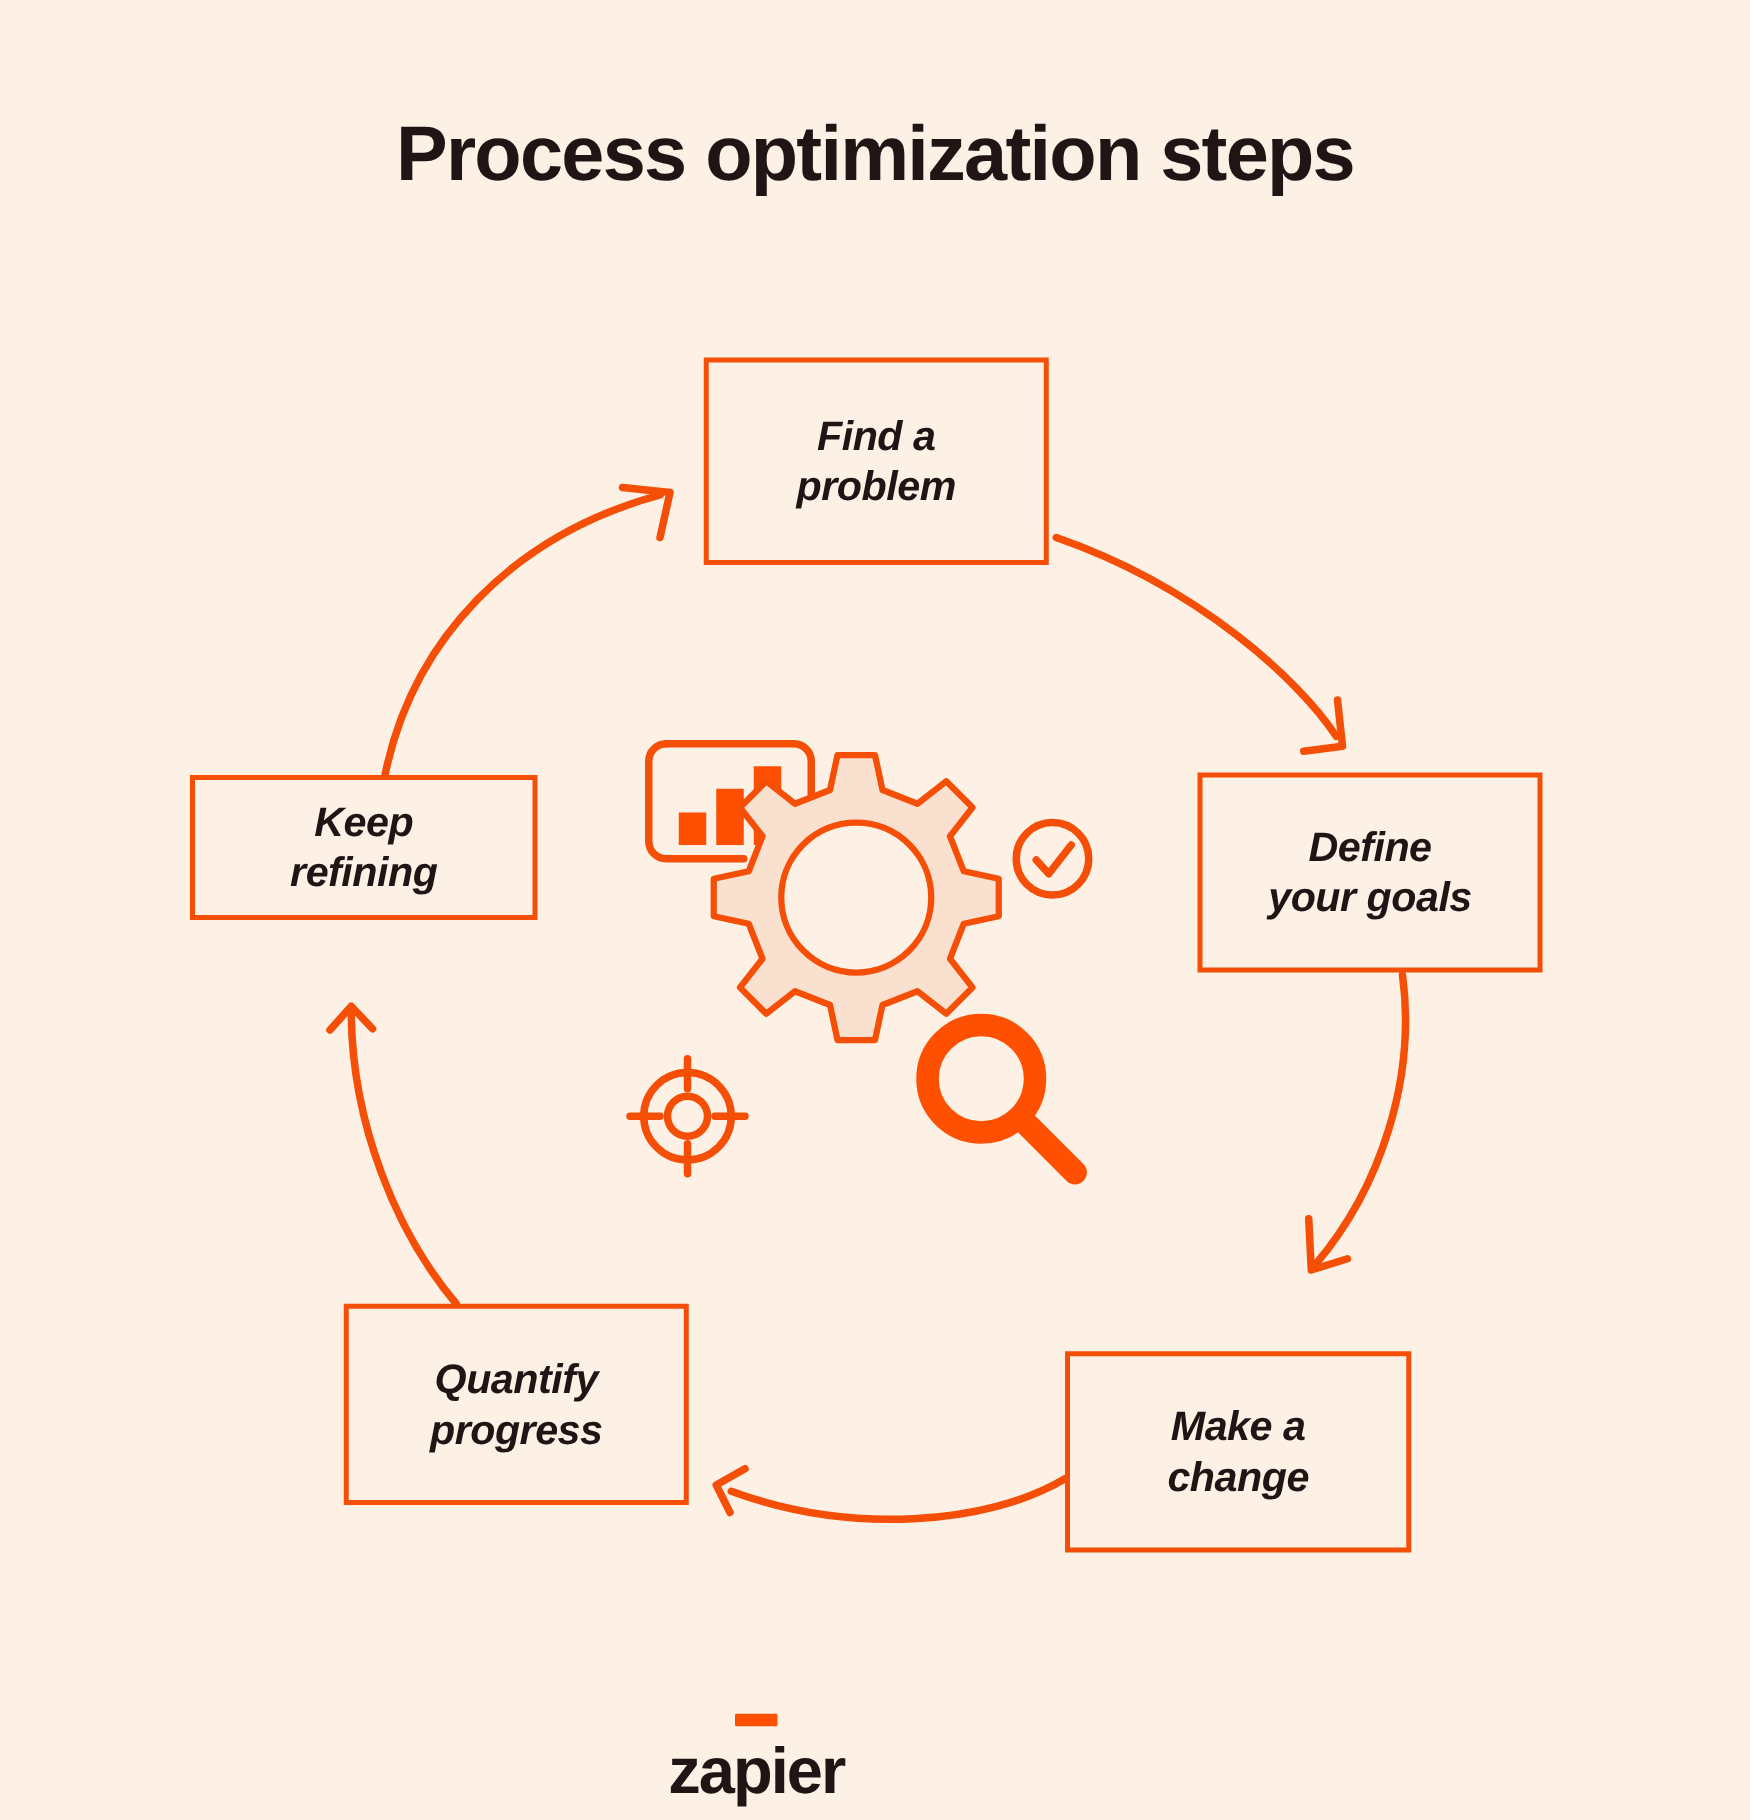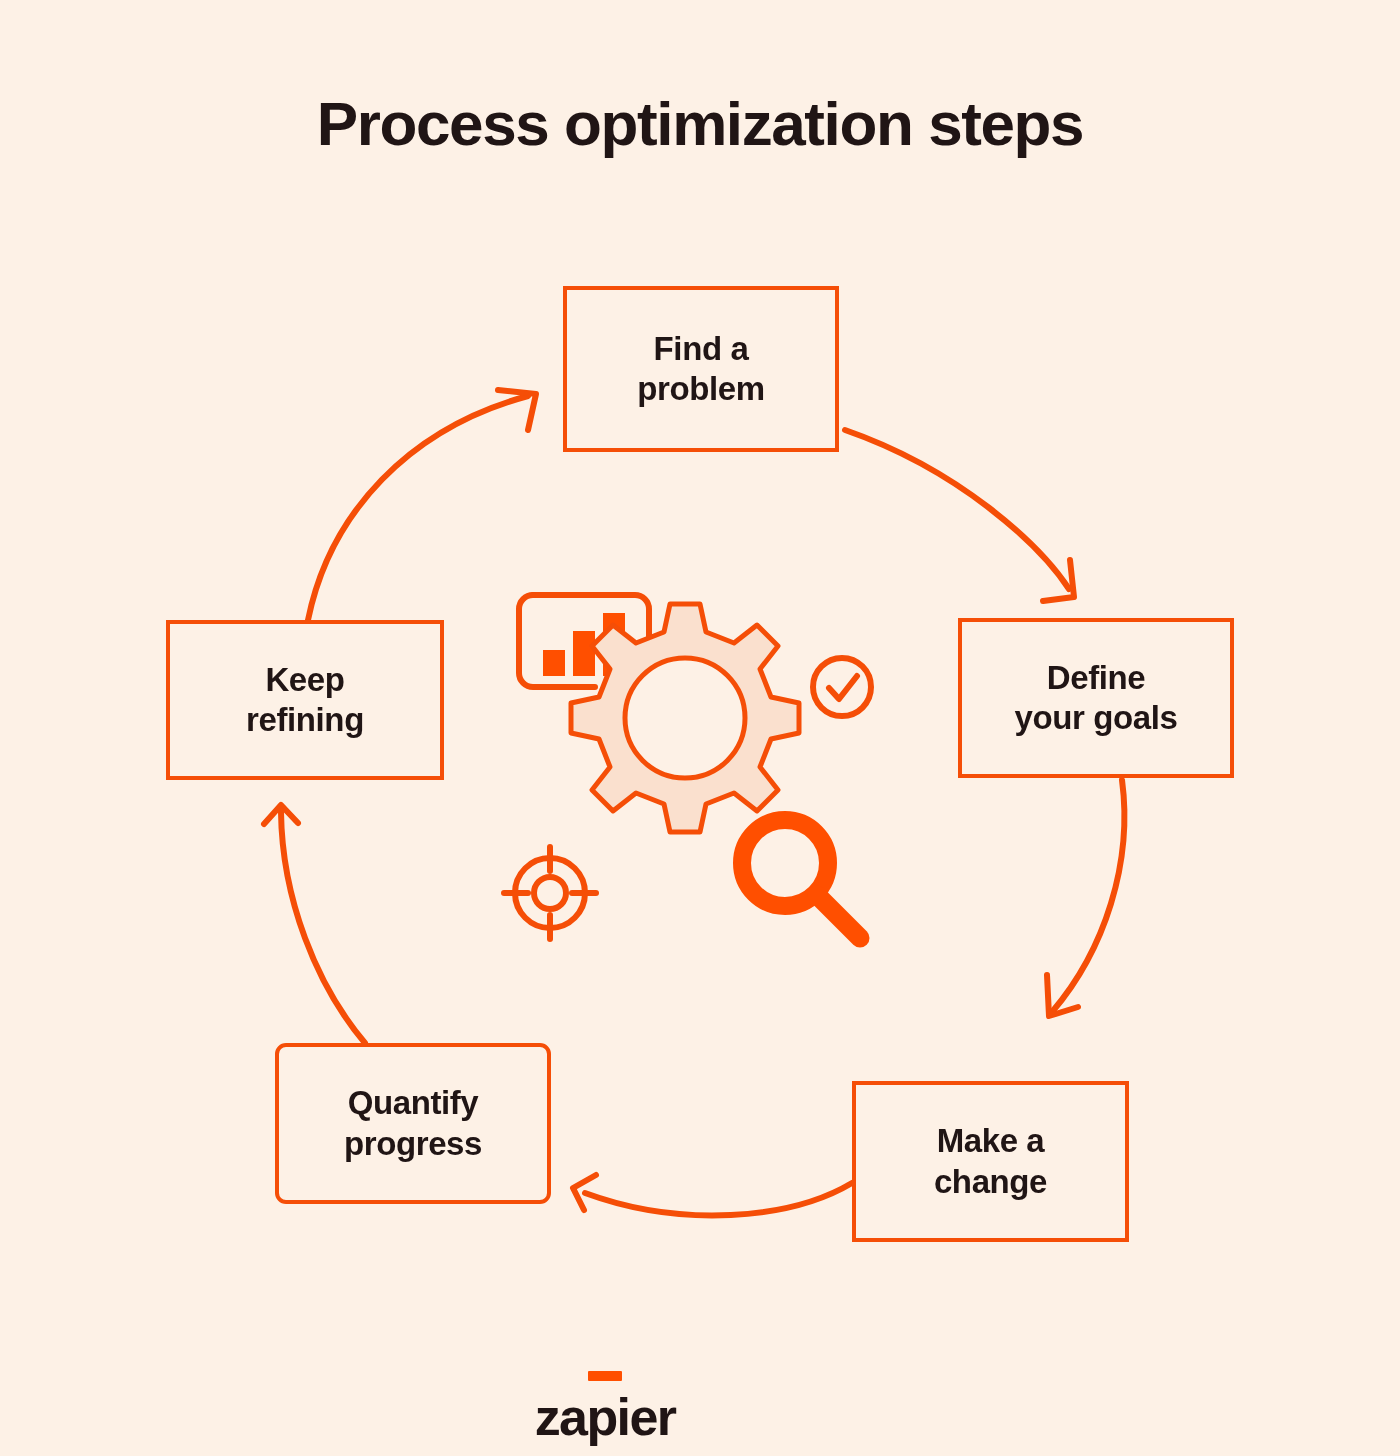--- a/index.html
+++ b/index.html
@@ -38,20 +38,21 @@
     font-family: "Liberation Sans", sans-serif;
   }
 
   
   .stage {
     position: absolute;
     top: 0;
     left: 0;
     width: 1400px;
     height: 1456px;
+    font-style: italic;
   }
 
   .arrows-layer {
     position: absolute;
     inset: 0;
     width: 1400px;
     height: 1456px;
   }
 
   .center-art {
@@ -78,22 +79,22 @@
     line-height: 1.22;
     font-weight: 700;
     color: #201515;
     letter-spacing: -0.4px;
     white-space: pre-line;
   }
 
   #box-find-problem   { left: 563px;  top: 286px;  width: 276px; height: 166px; }
   #box-define-goals   { left: 958px;  top: 618px;  width: 276px; height: 160px; }
   #box-make-change    { left: 852px;  top: 1043px; width: 277px; height: 161px; margin-top: 38px; }
-  #box-quantify       { left: 275px;  top: 1043px; width: 276px; height: 161px; border-radius: 11px; }
-  #box-keep-refining  { left: 166px;  top: 620px;  width: 278px; height: 160px; }
+  #box-quantify       { left: 275px;  top: 1043px; width: 276px; height: 161px; }
+  #box-keep-refining  { left: 152px;  top: 620px;  width: 278px; height: 116px; }
 
   
   .logo {
     position: absolute;
     left: 0;
     top: 1345px;
     width: 1210px;
     display: flex;
     align-items: center;
     justify-content: center;

